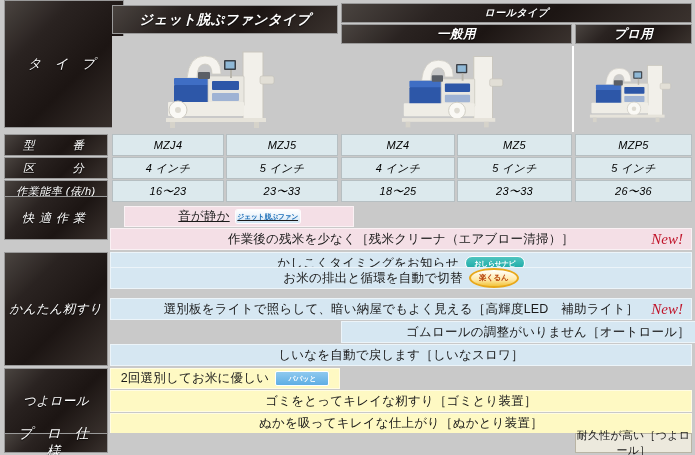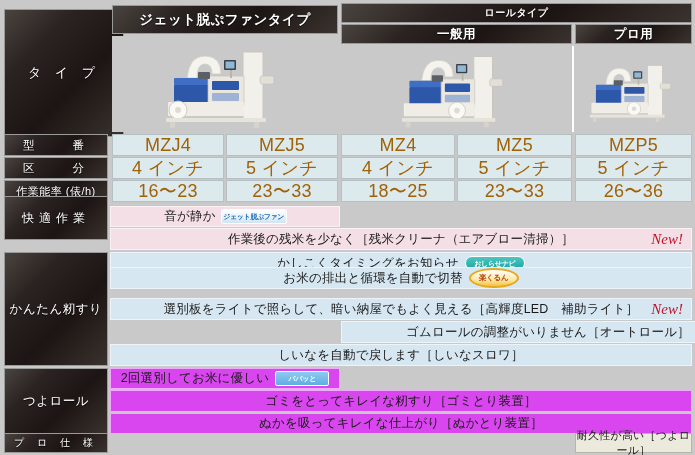--- a/index.html
+++ b/index.html
@@ -7,62 +7,62 @@
     width:695px;height:455px;overflow:hidden;
     background:#c8c8c8;
     font-family:"Liberation Sans","DejaVu Sans",sans-serif;
     -webkit-font-smoothing:antialiased;
   }
   #table{
     position:relative;width:695px;height:455px;
     background:#c9c9c9;
     box-sizing:border-box;
   }
-  .cell{position:absolute;box-sizing:border-box;}
+  .cell{position:absolute;box-sizing:border-box;font-style:italic;}
 
   
   .dark{
     background:linear-gradient(135deg,#4a4440 0%,#2a2321 28%,#1c1513 60%,#3a322e 100%);
     border:1px solid #9a9a9a;
     color:#ffffff;
     display:flex;align-items:center;justify-content:center;
     text-align:center;
     letter-spacing:0.5px;
     text-shadow:0 1px 1px rgba(0,0,0,.8);
   }
   .dark.wide{letter-spacing:5px;}
   .dark.tight{letter-spacing:0.5px;}
 
   
   .data{
     background:#dce9ed;
     border:1px solid #b6bfc2;
     display:flex;align-items:center;justify-content:center;
-    color:#a16207;font-size:18px;letter-spacing:.3px;
+    color:#000000;font-size:11px;letter-spacing:.3px;
   }
 
   
   .photo{
     background:#c9c9c9;
     display:flex;align-items:flex-end;justify-content:center;
   }
   .divider{position:absolute;background:#ffffff;}
 
   
   .bar{
     position:absolute;box-sizing:border-box;
     display:flex;align-items:center;
     font-size:12.5px;color:#1a1a1a;
     border:1px solid rgba(255,255,255,.55);
     letter-spacing:.2px;
   }
   .bar .txt{flex:1;text-align:center;display:flex;align-items:center;justify-content:center;gap:6px;}
   .pink{background:#f4dfe6;}
   .blue{background:#d6e7f2;}
-  .green{background:#d946ef;}
+  .green{background:#fef9c3;}
   .gray{background:#c9c9c9;border-color:transparent;}
   .cream{background:#ece9dd;border:1px solid #b9b4a4;}
 
   .newbadge{
     position:absolute;right:8px;top:50%;transform:translateY(-50%);
     font-family:"Liberation Serif","DejaVu Serif",serif;
     color:#c0142a;font-size:15px;font-style:italic;font-weight:400;
     letter-spacing:0;
   }
 
@@ -92,21 +92,21 @@
     background:linear-gradient(180deg,#8fc9ef 0%,#5eaee4 100%);
     color:#ffffff;font-weight:bold;letter-spacing:-.3px;
     border:1px solid #ffffff;
   }
 </style>
 </head>
 <body>
 
 <div id="table">
 
-  <div class="cell dark wide" style="left:4px;top:9px;width:120px;height:128px;font-size:13px;">タ イ プ</div>
+  <div class="cell dark wide" style="left:4px;top:0;width:120px;height:128px;font-size:13px;">タ イ プ</div>
 
   <div class="cell dark tight" style="left:112px;top:5px;width:226px;height:29px;font-size:13.5px;font-weight:bold;">ジェット脱ぷファンタイプ</div>
 
   <div class="cell dark tight" style="left:341px;top:3px;width:351px;height:20px;font-size:10px;font-weight:bold;">ロールタイプ</div>
 
   <div class="cell dark tight" style="left:341px;top:24px;width:231px;height:20px;font-size:12.5px;font-weight:bold;">一般用</div>
 
   <div class="cell dark tight" style="left:575px;top:24px;width:117px;height:20px;font-size:12.5px;font-weight:bold;">プロ用</div>
 
   <div class="cell photo" style="left:112px;top:36px;width:226px;height:96px;">
@@ -196,21 +196,21 @@
 
   <div class="cell dark tight" style="left:4px;top:180px;width:104px;height:22px;font-size:11px;">作業能率 (俵/h)</div>
   <div class="cell data" style="left:112px;top:180px;width:112px;height:22px;">16〜23</div>
   <div class="cell data" style="left:226px;top:180px;width:112px;height:22px;">23〜33</div>
   <div class="cell data" style="left:341px;top:180px;width:114px;height:22px;">18〜25</div>
   <div class="cell data" style="left:457px;top:180px;width:115px;height:22px;">23〜33</div>
   <div class="cell data" style="left:575px;top:180px;width:117px;height:22px;">26〜36</div>
 
   <div class="cell dark wide" style="left:4px;top:196px;width:104px;height:44px;font-size:12px;">快適作業</div>
 
-  <div class="bar pink" style="left:110px;top:206px;width:230px;height:21px;">
+  <div class="bar pink" style="left:124px;top:206px;width:230px;height:21px;text-decoration:underline;">
     <span class="txt">
       <span>音が静か</span>
       <span class="badge badge-jet">ジェット脱ぷファン</span>
     </span>
   </div>
 
   <div class="bar pink" style="left:110px;top:228px;width:582px;height:22px;">
     <span class="txt">作業後の残米を少なく［残米クリーナ（エアブロー清掃）］</span>
     <span class="newbadge">New!</span>
   </div>
@@ -255,20 +255,20 @@
   </div>
 
   <div class="bar green" style="left:110px;top:390px;width:582px;height:22px;">
     <span class="txt">ゴミをとってキレイな籾すり［ゴミとり装置］</span>
   </div>
 
   <div class="bar green" style="left:110px;top:413px;width:582px;height:21px;">
     <span class="txt">ぬかを吸ってキレイな仕上がり［ぬかとり装置］</span>
   </div>
 
-  <div class="cell dark wide" style="left:4px;top:433px;width:104px;height:20px;font-size:10px;">プ ロ 仕 様</div>
+  <div class="cell dark wide" style="left:4px;top:433px;width:104px;height:20px;font-size:14px;">プ ロ 仕 様</div>
 
   <div class="bar gray" style="left:110px;top:433px;width:582px;height:20px;"></div>
   <div class="bar cream" style="left:575px;top:433px;width:117px;height:20px;">
     <span class="txt" style="font-size:11px;">耐久性が高い［つよロール］</span>
   </div>
 
 </div>
 
 </body></html>

